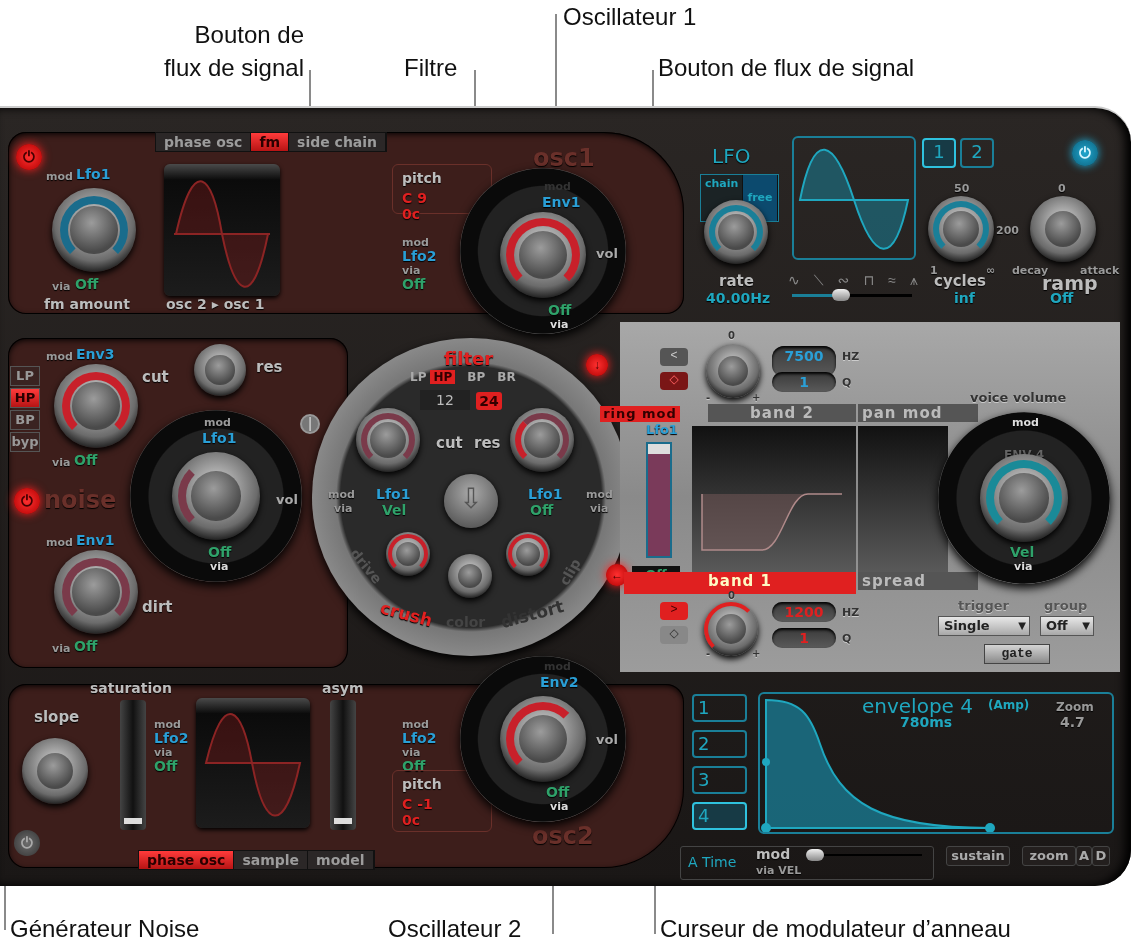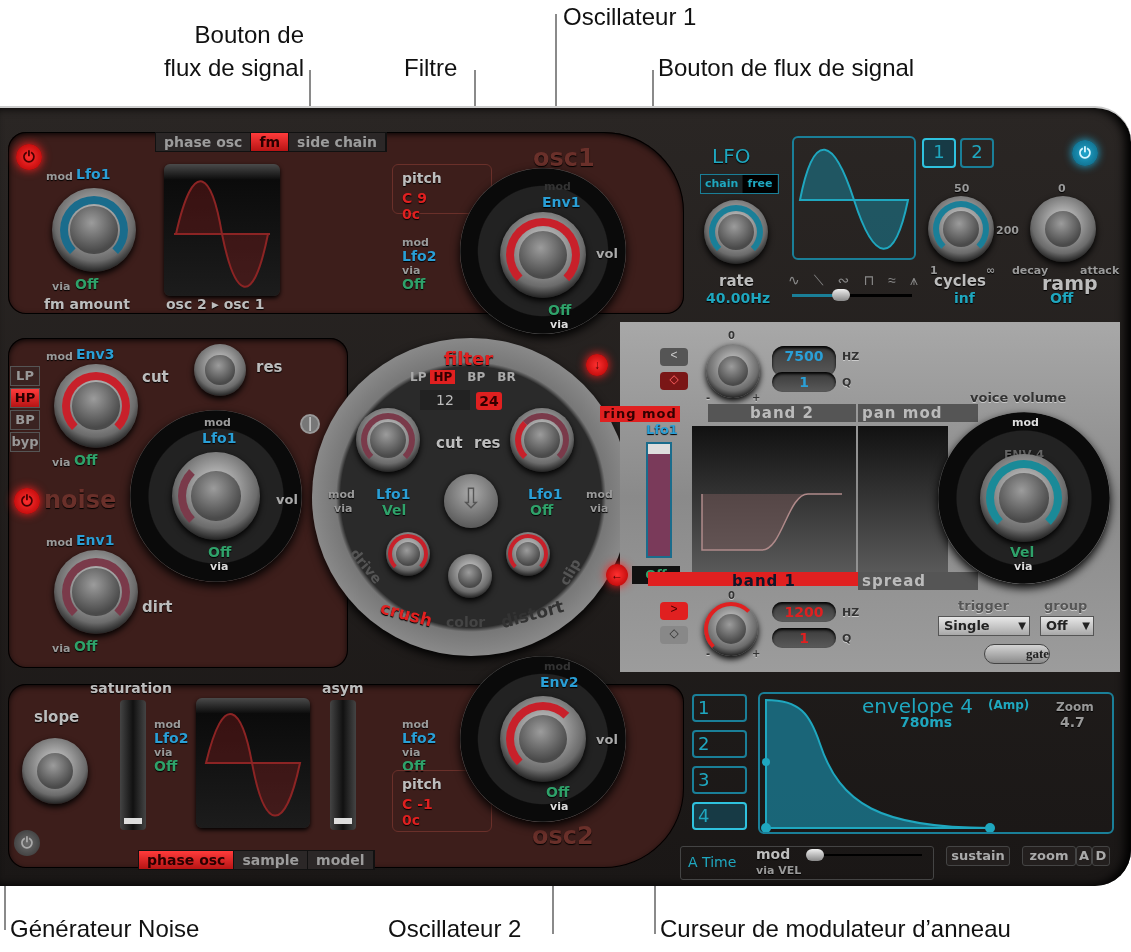--- a/index.html
+++ b/index.html
@@ -28,21 +28,21 @@
 .seg span{padding:0 8px;font-family:"DejaVu Sans",sans-serif;font-size:14px;font-weight:bold;color:#9c9c9c;line-height:18px;cursor:pointer;border-right:1px solid #111}
 .seg span.on{background:linear-gradient(#ff3b3b,#b71414);color:#2a0000}
 .wave{position:absolute;background:linear-gradient(#4a4a4a,#0b0b0b 12%,#1c1c1c);border-radius:6px;box-shadow:0 2px 4px #000}
 .box-cyan{position:absolute;border:2px solid #1a7f98;border-radius:6px}
 .pill{position:absolute;border-radius:12px;background:linear-gradient(#3a3a3a,#5a5a5a);box-shadow:inset 0 2px 3px #000;text-align:center;font-family:"DejaVu Sans",sans-serif;font-size:14px;font-weight:bold}
 .bar{position:absolute;font-family:"DejaVu Sans",sans-serif;font-size:15px;font-weight:bold;text-align:center;letter-spacing:1px}
 .fslot{position:absolute;width:30px;height:20px;border:1px solid #555;font-family:"DejaVu Sans",sans-serif;font-size:13px;font-weight:bold;color:#999;text-align:center;line-height:18px;background:#3a2321;cursor:pointer}
 .fslot.on{background:linear-gradient(#ff3b3b,#b71414);color:#2a0000}
 .select{position:absolute;height:20px;background:linear-gradient(#e8e8e8,#a8a8a8);border:1px solid #555;font-family:"DejaVu Sans",sans-serif;font-size:13px;font-weight:bold;color:#222;padding-left:5px;line-height:18px;cursor:pointer}
 .select .arr{position:absolute;right:3px;top:0;font-size:10px}
-.btn-grey{position:absolute;background:linear-gradient(#d4d4d4,#8a8a8a);border:1px solid #444;border-radius:10px;font-family:Liberation Serif, serif;font-weight:bold;font-size:13px;color:#222;text-align:right;cursor:pointer}
+.btn-grey{position:absolute;background:linear-gradient(#d4d4d4,#8a8a8a);border:1px solid #444;border-radius:0;font-family:Liberation Mono, monospace;font-weight:bold;font-size:13px;color:#222;text-align:center;cursor:pointer}
 .envtab{position:absolute;width:55px;height:28px;border:2px solid #1a7f98;border-radius:4px;color:#1fa7bf;font-family:"DejaVu Sans",sans-serif;font-size:18px;padding-left:4px;line-height:24px;cursor:pointer}
 .envtab.on{background:#173a45;border-color:#2fc2de}
 .darkbtn{position:absolute;border:1px solid #444;border-radius:3px;color:#aaa;font-family:"DejaVu Sans",sans-serif;font-size:13px;font-weight:bold;text-align:center;cursor:pointer;background:#231f1e}
 </style>
 </head>
 <body>
 
 <div class="callout" style="left:170px;top:20px;text-align:right;width:134px">Bouton de</div>
 <div class="callout" style="left:130px;top:53px;text-align:right;width:174px">flux de signal</div>
 <div class="vline" style="left:309px;top:70px;height:350px"></div>
@@ -94,21 +94,21 @@
   <div class="lbl red" style="left:402px;top:82px">C 9</div>
   <div class="lbl red" style="left:402px;top:98px">0c</div>
   <div class="lbl sm" style="left:402px;top:128px">mod</div>
   <div class="lbl blue" style="left:402px;top:140px">Lfo2</div>
   <div class="lbl sm" style="left:402px;top:156px">via</div>
   <div class="lbl green" style="left:402px;top:168px">Off</div>
 
   <div class="lbl cyan" style="left:712px;top:36px;font-size:20px;font-weight:normal">LFO</div>
   <div class="seg" style="left:700px;top:66px;border-color:#1a7f98;background:#1b2325">
     <span style="font-size:11px;color:#1fa7bf;padding:0 4px">chain</span>
-    <span style="font-size:11px;color:#1fa7bf;padding:0 4px;background:#000000">free</span>
+    <span style="font-size:11px;color:#1fa7bf;padding:14px 4px;background:#0c4a6e">free</span>
   </div>
   <div class="knob" style="left:704px;top:92px;width:64px;height:64px">
     <div class="ring" style="inset:5px;border-width:6px;border-color:#1a7f98 #1a7f98 transparent #1a7f98"></div>
     <div class="cap"></div>
   </div>
   <div class="lbl" style="left:719px;top:164px;font-size:15px">rate</div>
   <div class="lbl cyan" style="left:706px;top:182px">40.00Hz</div>
   <div class="box-cyan" style="left:792px;top:28px;width:124px;height:124px">
     <svg width="120" height="120">
         <path d="M6,62 C20,-10 40,0 60,62 C80,124 100,130 114,62 Z" fill="rgba(26,127,152,.55)" stroke="#1fa7bf" stroke-width="2"></path>
@@ -270,21 +270,21 @@
   <div class="bar" style="left:600px;top:298px;width:80px;height:16px;font-size:13px;background:#e02020;color:#300">ring mod</div>
   <div class="lbl blue" style="left:646px;top:314px;font-size:13px">Lfo1</div>
   <div style="position:absolute;left:646px;top:334px;width:26px;height:116px;border:2px solid #1a6c8c;background:#7a3a5a">
     <div style="position:absolute;left:0;top:0;width:22px;height:10px;background:#ddd"></div>
   </div>
   <div class="pwr red" style="left:606px;top:456px;width:22px;height:22px;font-size:12px">
       <span>←</span>
     </div>
   <div style="position:absolute;left:632px;top:458px;width:48px;height:18px;background:#111;color:#2fa26a;font-family:'DejaVu Sans',sans-serif;font-size:13px;font-weight:bold;text-align:center;line-height:18px">Off</div>
 
-  <div class="bar" style="left:648px;top:464px;width:232px;height:14px;background:#e02020;color:#0f172a">band 1</div>
+  <div class="bar" style="left:624px;top:464px;width:232px;height:22px;background:#e02020;color:#fef9c3">band 1</div>
   <div class="bar" style="left:858px;top:464px;width:120px;height:18px;background:#555;color:#bbb;text-align:left;padding-left:4px">spread</div>
   <div style="position:absolute;left:660px;top:494px;width:28px;height:18px;border-radius:4px;background:#e02020;color:#400;text-align:center;font-size:12px">&gt;</div>
   <div style="position:absolute;left:660px;top:518px;width:28px;height:18px;border-radius:4px;background:#888;color:#333;text-align:center;font-size:12px">◇</div>
   <div class="lbl dark" style="left:728px;top:482px;font-size:10px">0</div>
   <div class="knob" style="left:704px;top:494px;width:54px;height:54px">
     <div class="ring" style="inset:0;border-width:4px;border-color:#e02020 transparent transparent #e02020"></div>
     <div class="cap"></div>
   </div>
   <div class="lbl dark" style="left:706px;top:540px;font-size:10px">-</div>
   <div class="lbl dark" style="left:752px;top:540px;font-size:10px">+</div>

